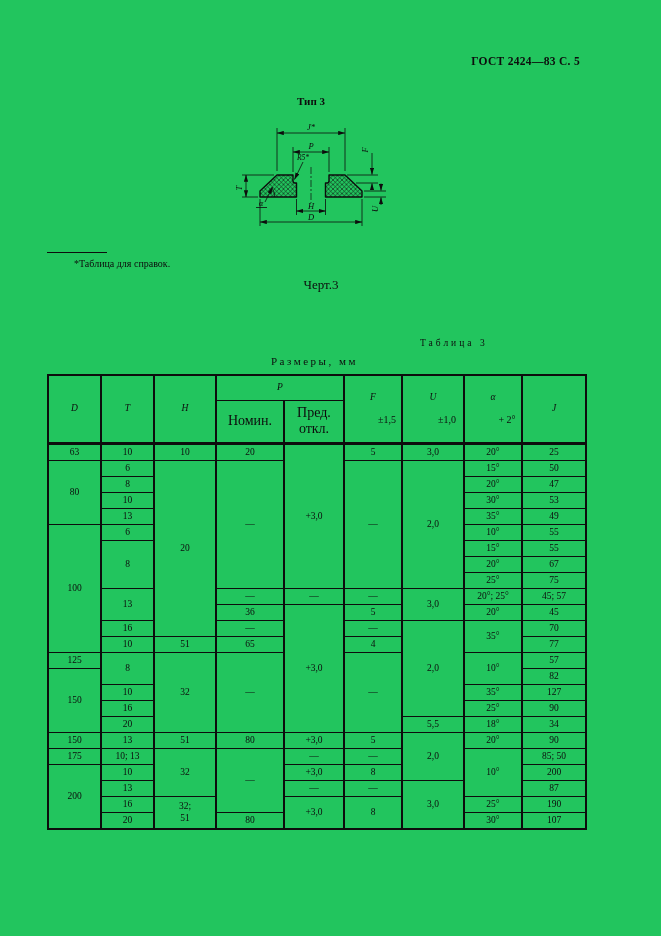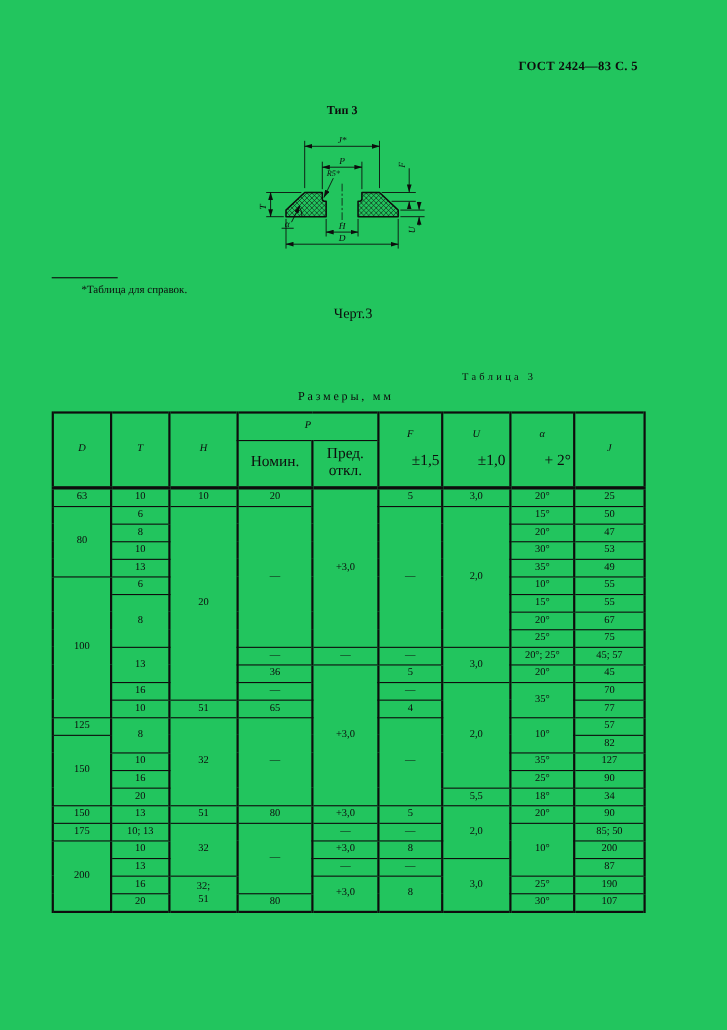--- a/index.html
+++ b/index.html
@@ -39,21 +39,21 @@
     padding:0 1px;text-align:center;vertical-align:middle;
     font-weight:normal;white-space:pre-line;line-height:1.15;
   }
   table.dims thead th{border-bottom-width:3px;}
   table.dims thead th.p-group{border-bottom-width:1px;}
   table.dims thead tr.h1{height:25px;}
   table.dims thead tr.h2{height:43px;}
   table.dims tbody td{height:15px;line-height:12px;}
   .it{font-style:italic;}
   .sub{font-size:14px;}
-  .tol{font-size:14px;font-style:normal;padding-left:28px;}
+  .tol{font-size:10px;font-style:normal;padding-left:28px;}
 </style>
 </head>
 <body>
 
 <div class="page">
 
   <div class="doc-header">ГОСТ 2424—83 С. 5</div>
 
   <div class="fig-title">Тип 3</div>
 

